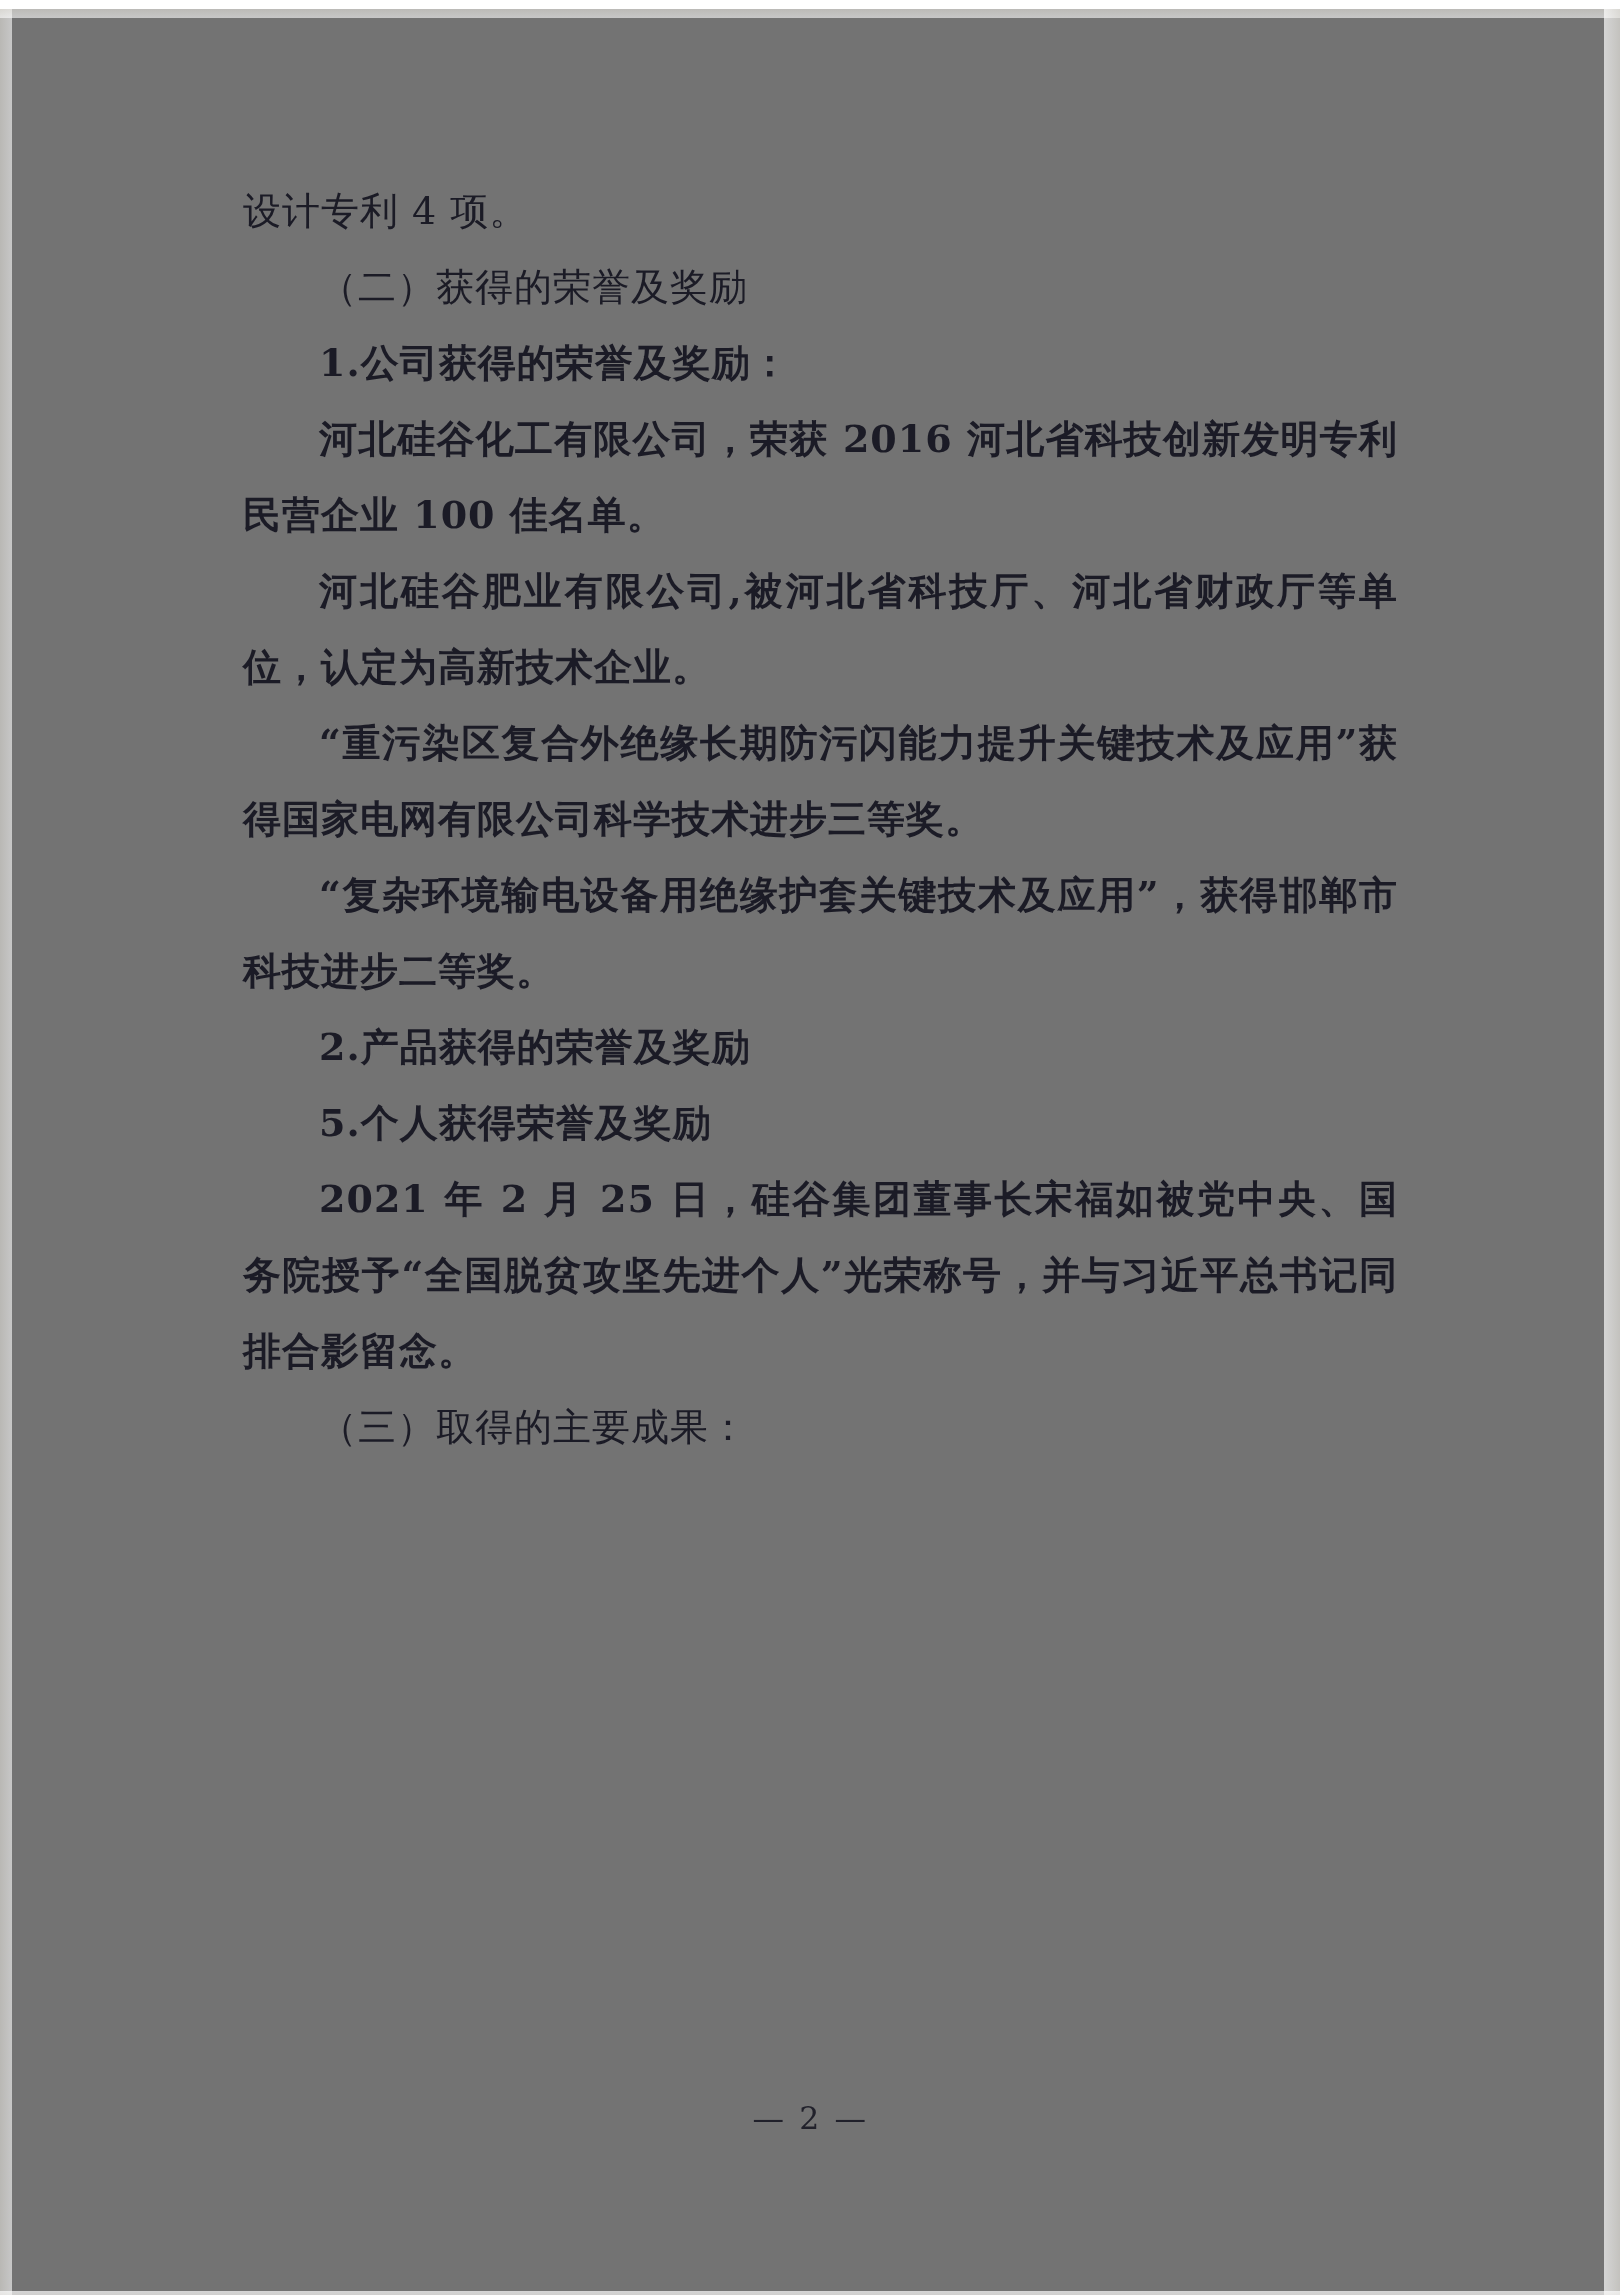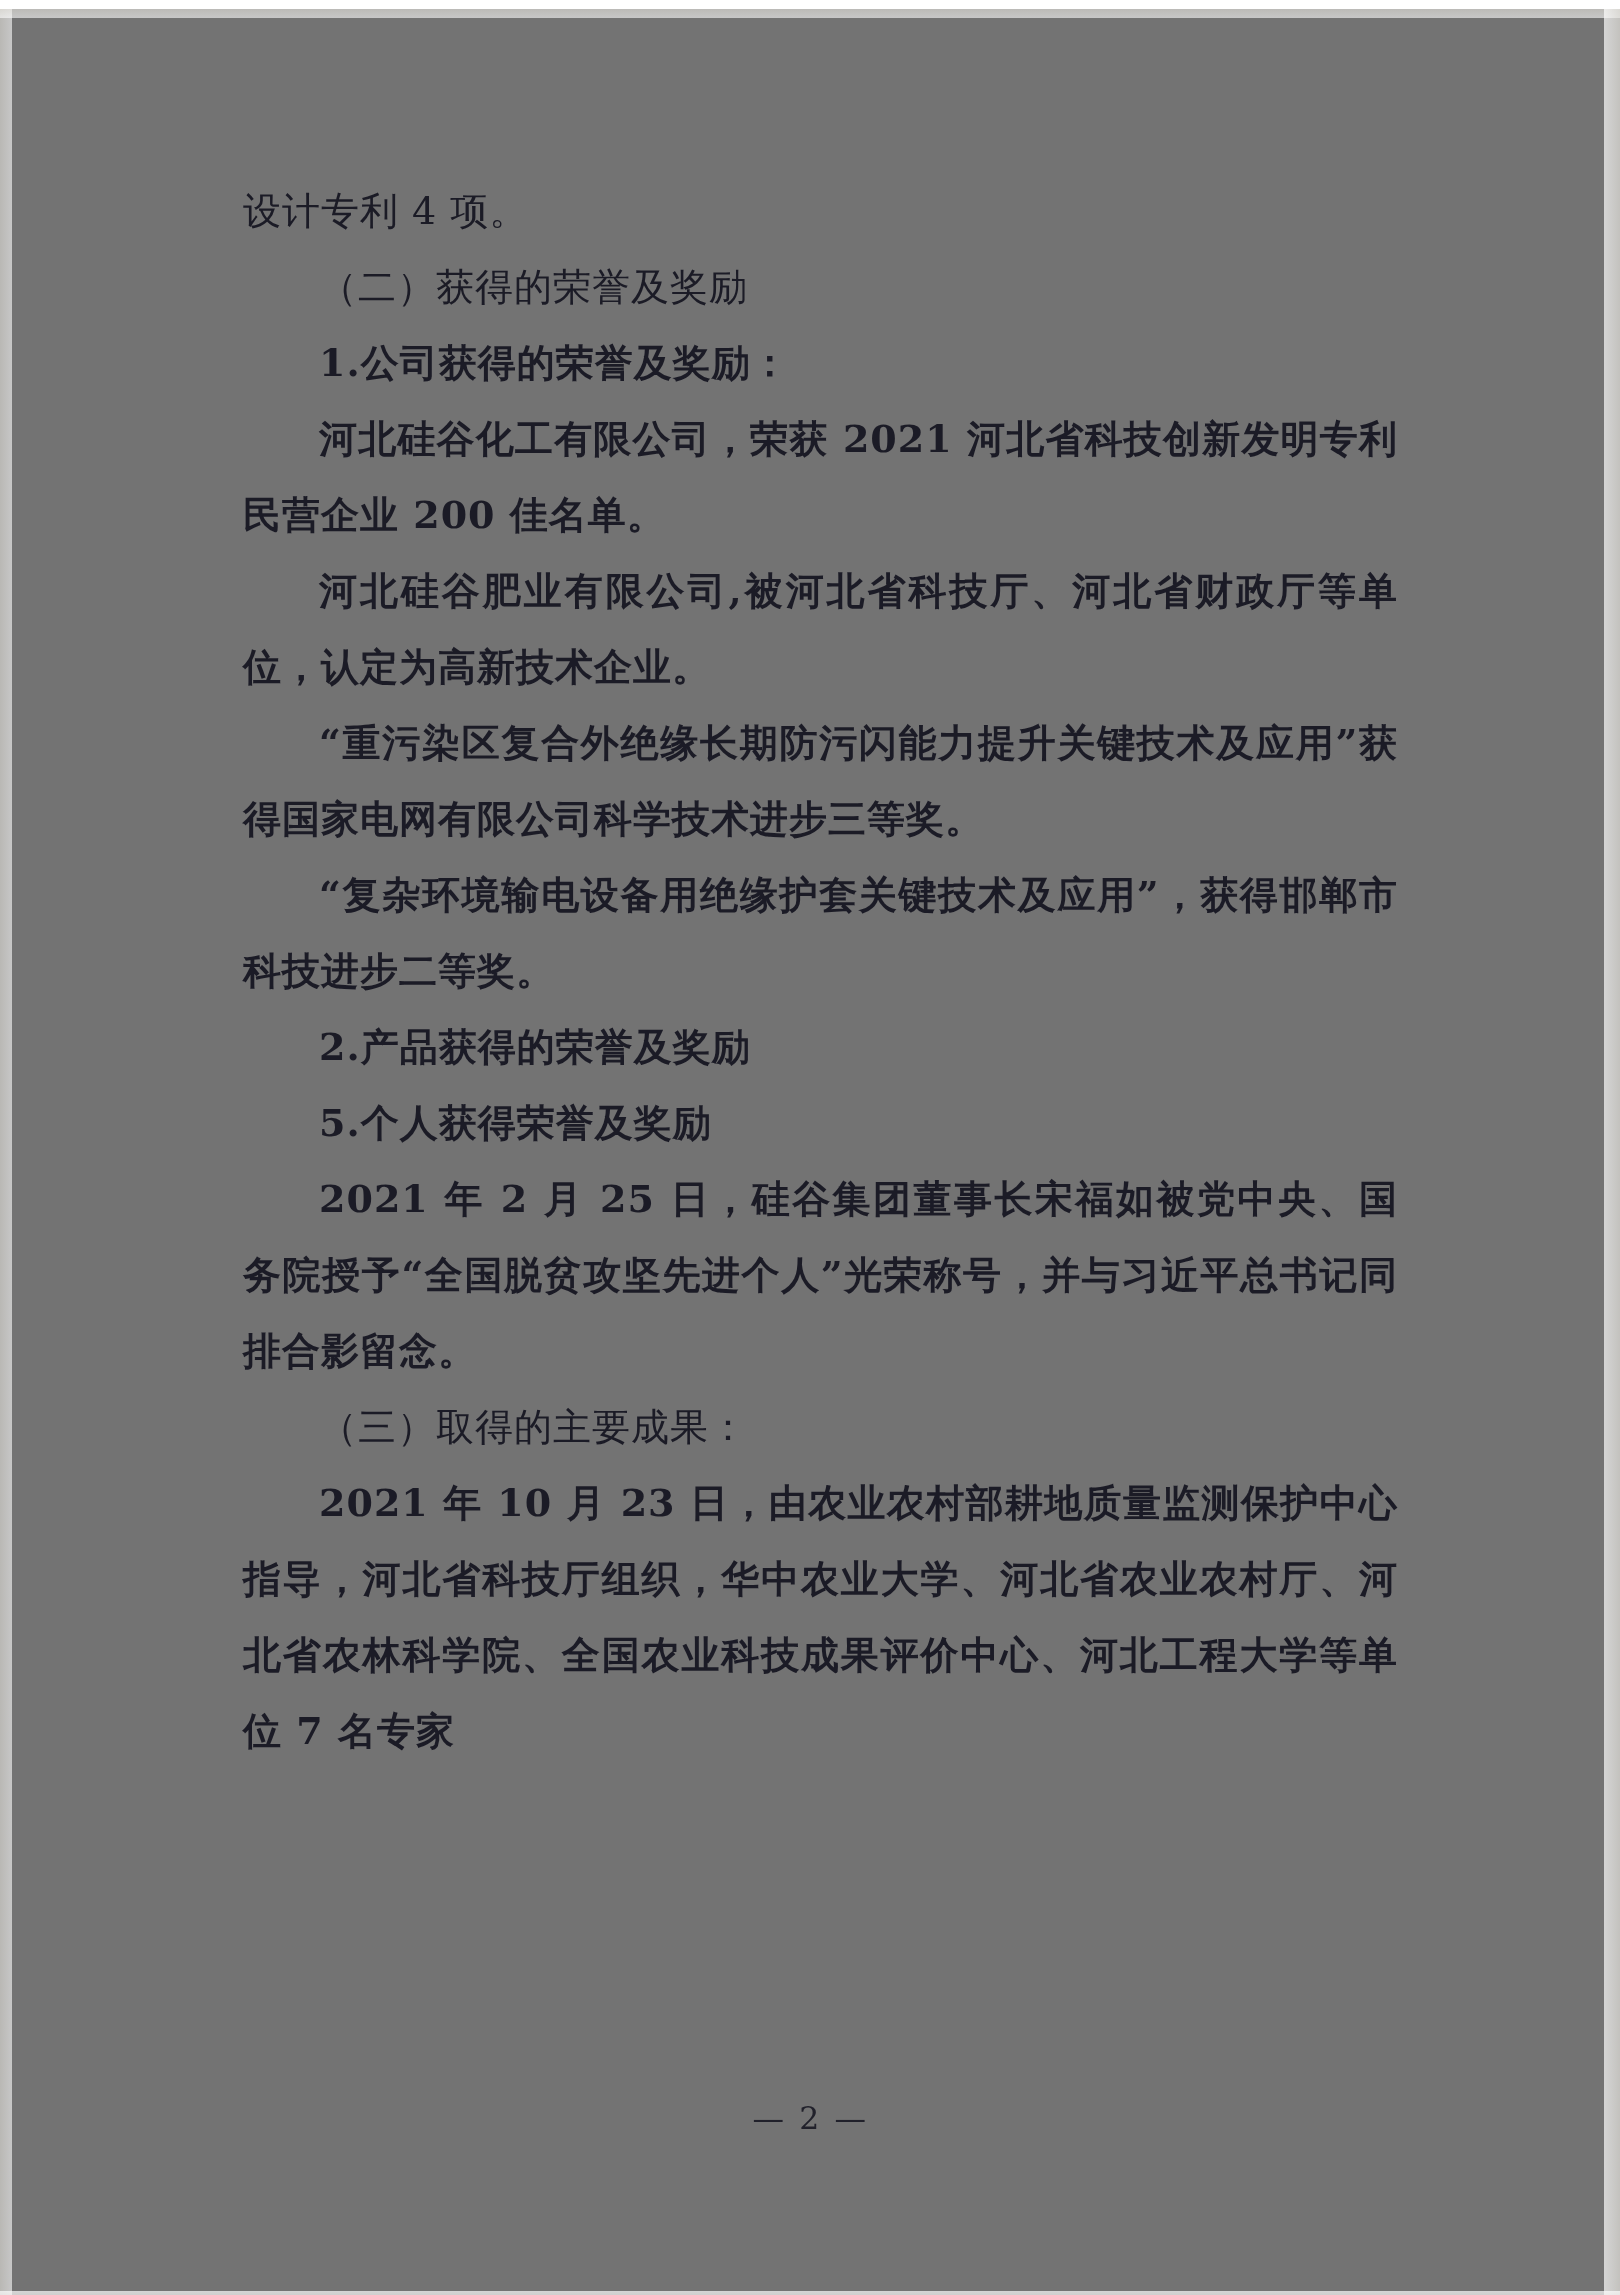--- a/index.html
+++ b/index.html
@@ -94,26 +94,25 @@
 <div class="page">
   <div class="page-edge-left"></div>
   <div class="page-edge-top"></div>
   <div class="page-edge-right"></div>
   <div class="page-edge-bottom"></div>
 
   <div class="content">
     <p class="para">设计专利 4 项。</p>
     <p class="para indent-paren">（二）获得的荣誉及奖励</p>
     <p class="para indent">1.公司获得的荣誉及奖励：</p>
-    <p class="para indent">河北硅谷化工有限公司，荣获 2021 河北省科技创新发明专利民营企业 200 佳名单。</p>
+    <p class="para indent">河北硅谷化工有限公司，荣获 2016 河北省科技创新发明专利民营企业 100 佳名单。</p>
     <p class="para indent">河北硅谷肥业有限公司,被河北省科技厅、河北省财政厅等单位，认定为高新技术企业。</p>
     <p class="para indent">“重污染区复合外绝缘长期防污闪能力提升关键技术及应用”获得国家电网有限公司科学技术进步三等奖。</p>
     <p class="para indent">“复杂环境输电设备用绝缘护套关键技术及应用”，获得邯郸市科技进步二等奖。</p>
     <p class="para indent">2.产品获得的荣誉及奖励</p>
     <p class="para indent">5.个人获得荣誉及奖励</p>
     <p class="para indent">2021 年 2 月 25 日，硅谷集团董事长宋福如被党中央、国务院授予“全国脱贫攻坚先进个人”光荣称号，并与习近平总书记同排合影留念。</p>
     <p class="para indent-paren">（三）取得的主要成果：</p>
-    <p class="para indent">2021 年 10 月 23 日，由农业农村部耕地质量监测保护中心指导，河北省科技厅组织，华中农业大学、河北省农业农村厅、河北省农林科学院、全国农业科技成果评价中心、河北工程大学等单位 7 名专家</p>
   </div>
 
   <div class="footer">— 2 —</div>
 </div>
 
 
 </body></html>

